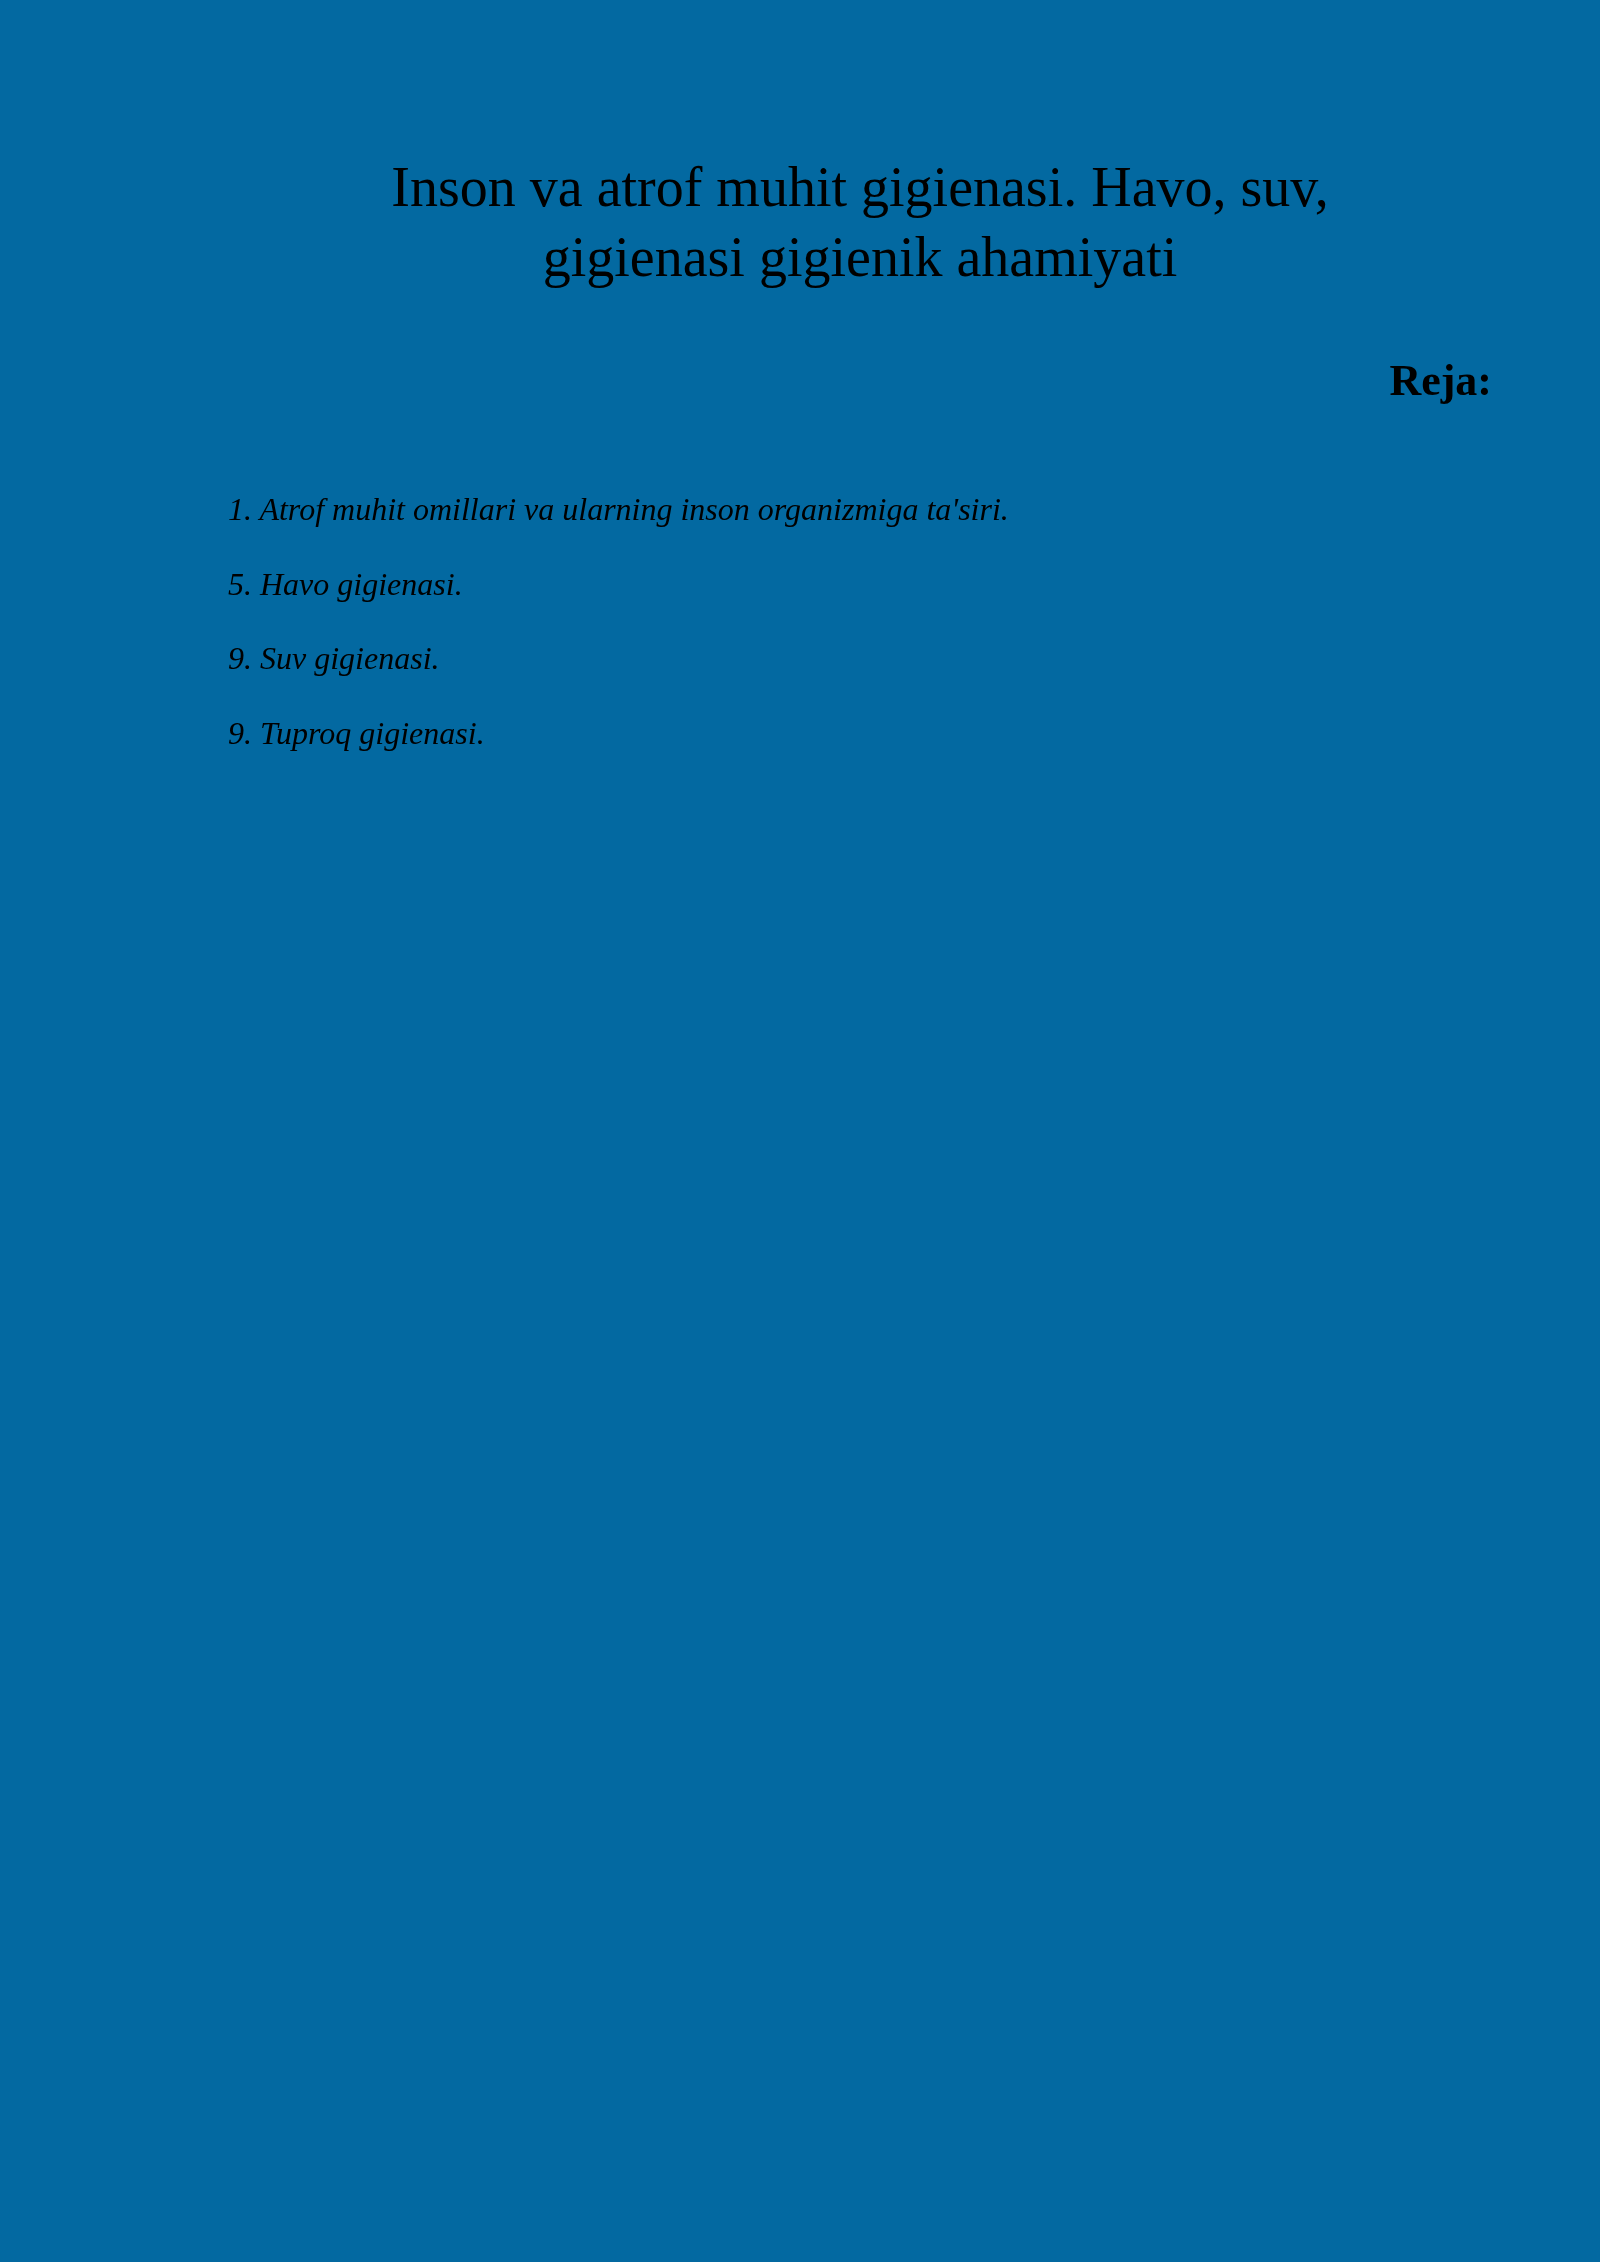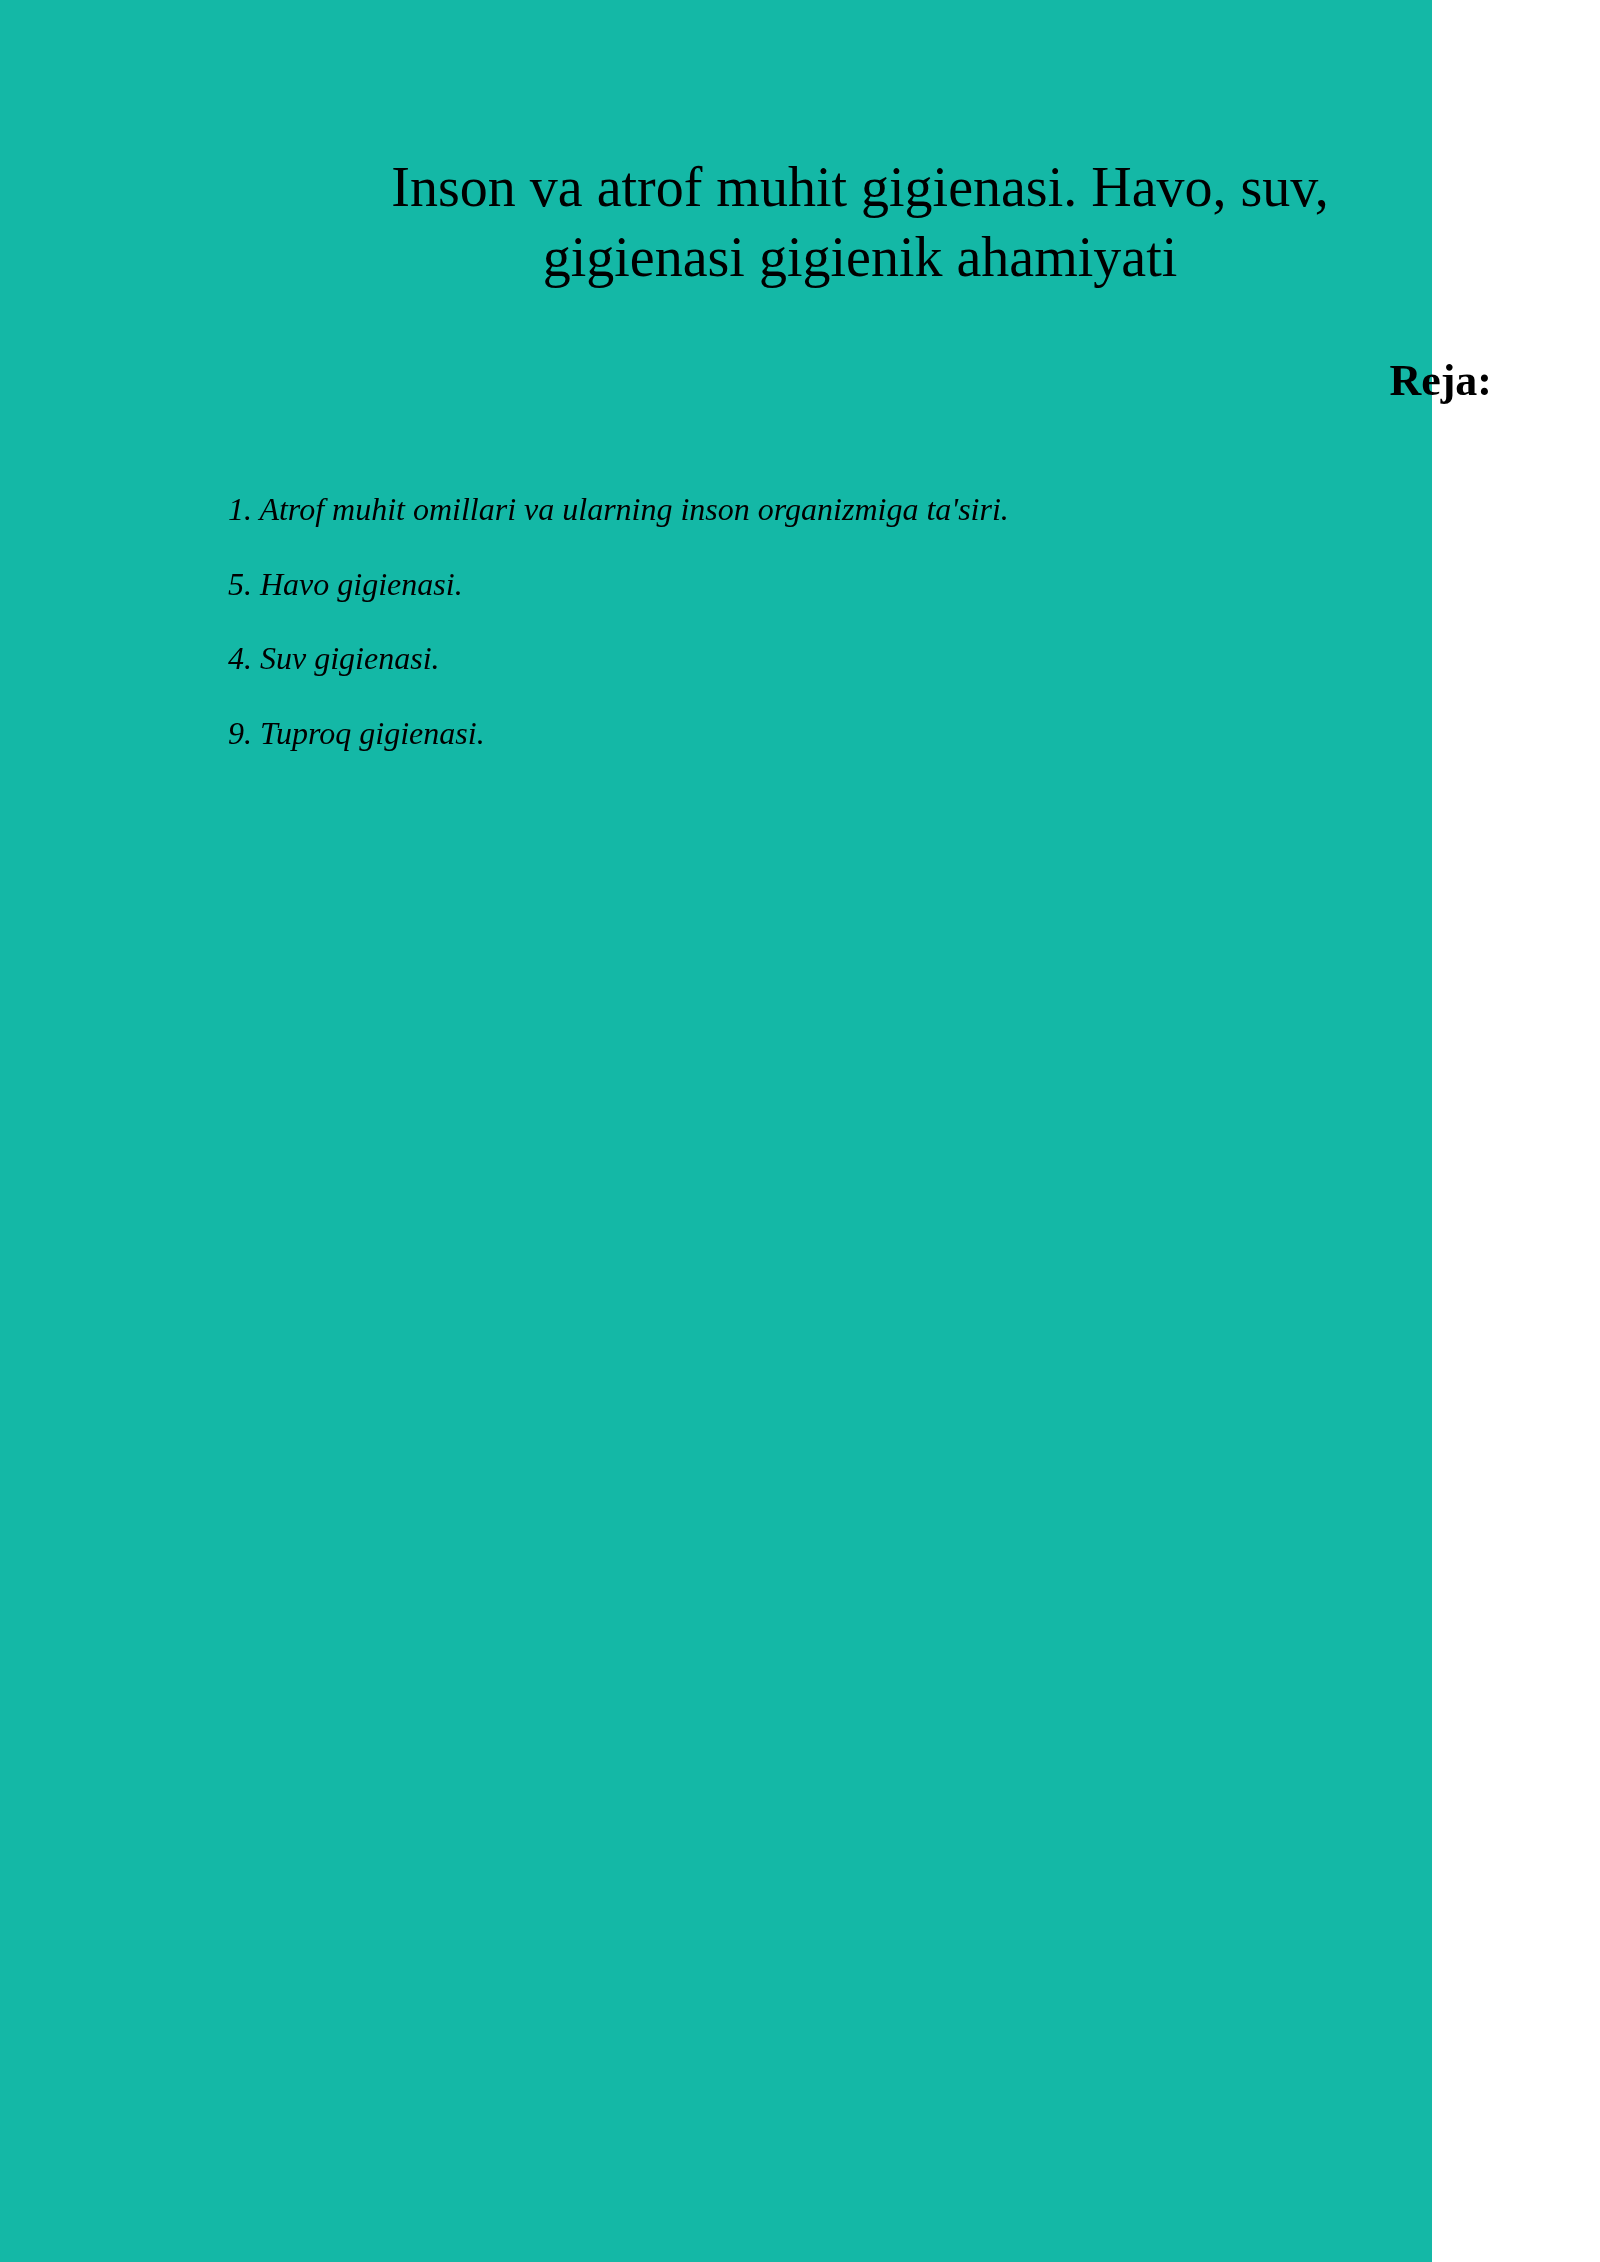--- a/index.html
+++ b/index.html
@@ -12,23 +12,23 @@
       height: 2262px;
       position: relative;
       overflow: hidden;
       font-family: "Liberation Serif", "DejaVu Serif", serif;
       color: #000000;
     }
     .page {
       position: absolute;
       left: 0;
       top: 0;
-      width: 1432px;
+      width: 1600px;
       height: 2262px;
-      background: #14b8a6;
+      background: #0369a1;
     }
     .title {
       position: absolute;
       left: 228px;
       width: 1264px;
       top: 152px;
       margin: 0;
       text-align: center;
       font-weight: normal;
       font-size: 56px;
@@ -72,16 +72,16 @@
   <h1 class="title">
     <span>Inson va atrof muhit gigienasi. Havo, suv,</span>
     <span>gigienasi gigienik ahamiyati</span>
   </h1>
 
   <h2 class="plan-heading">Reja:</h2>
 
   <ol class="plan-list">
     <li>1. Atrof muhit omillari va ularning inson organizmiga ta'siri.</li>
     <li>5. Havo gigienasi.</li>
-    <li>4. Suv gigienasi.</li>
+    <li>9. Suv gigienasi.</li>
     <li>9. Tuproq gigienasi.</li>
   </ol>
 </div>
 
 </body></html>

